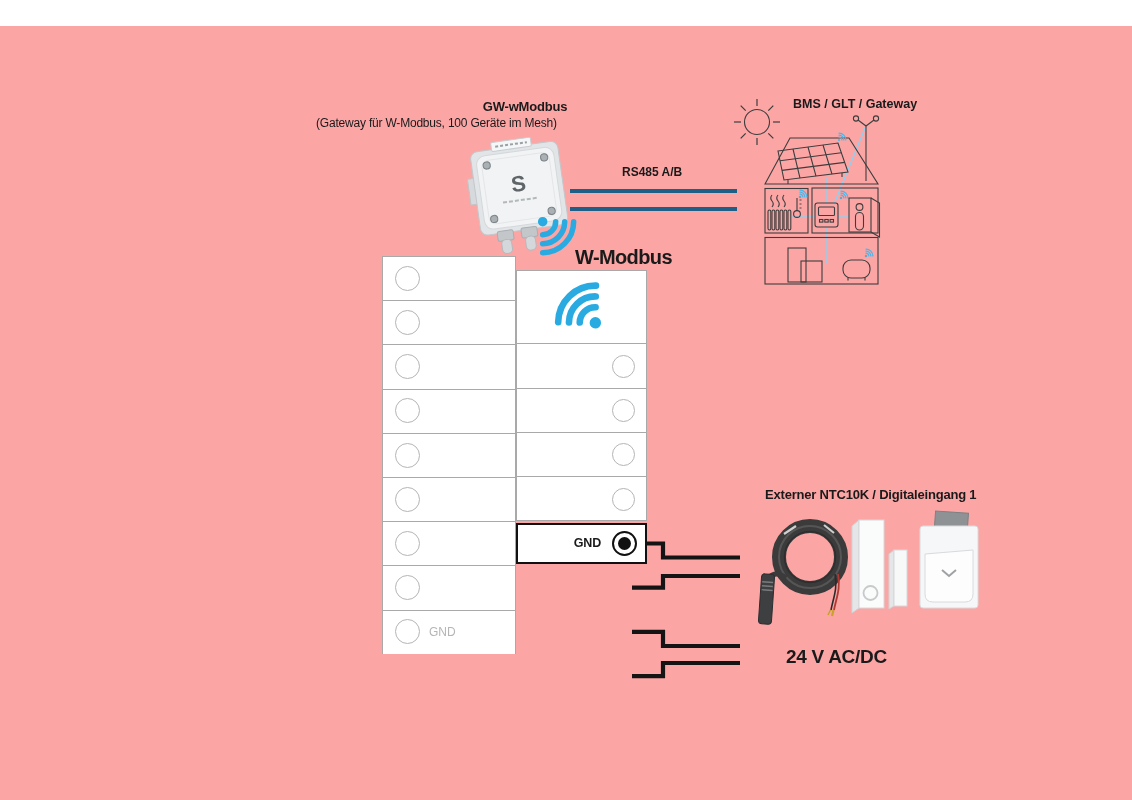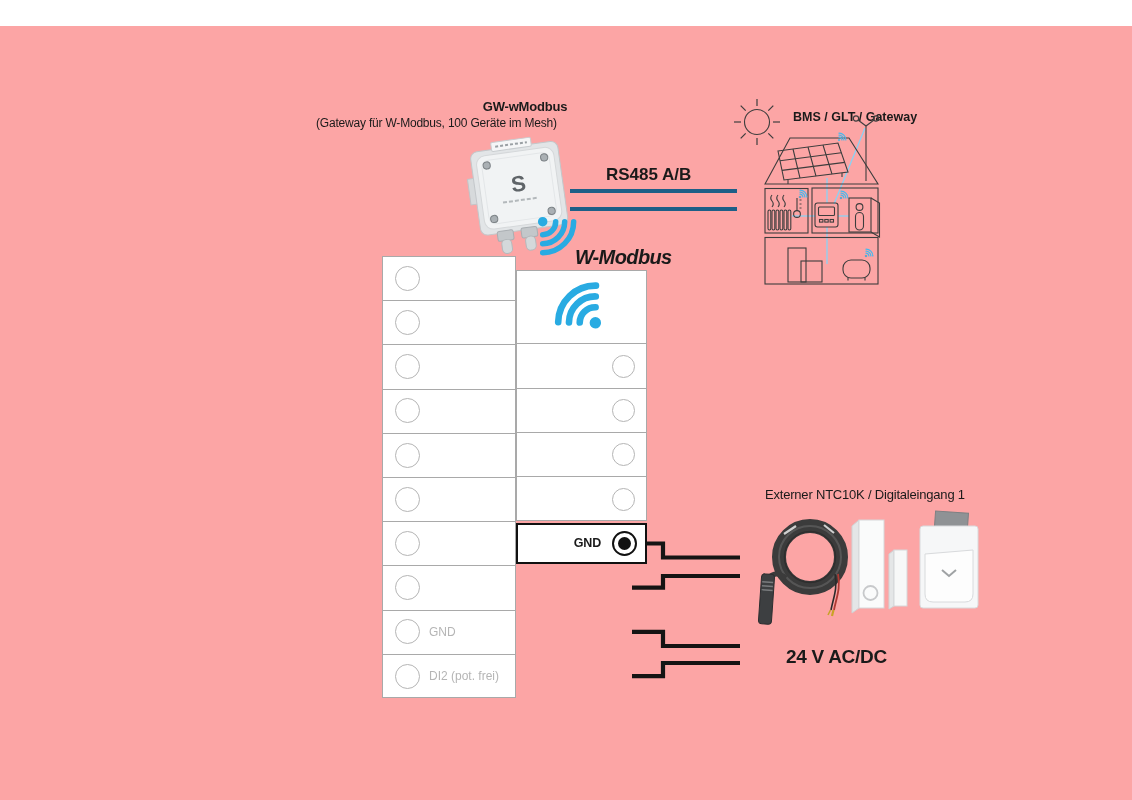--- a/index.html
+++ b/index.html
@@ -1,25 +1,25 @@
 <!DOCTYPE html>
 <html><head>
 <meta charset="utf-8">
 <style>
   html,body{margin:0;padding:0;background:#fff;}
   #stage{position:relative;width:1132px;height:800px;background:#fca5a5;overflow:hidden;
          font-family:"Liberation Sans",sans-serif;color:#1a1a1a;margin-top:26px;}
   .abs{position:absolute;}
   .gw-title{left:470px;top:73px;width:110px;text-align:center;font-size:13px;font-weight:bold;letter-spacing:-0.2px;}
   .gw-sub{left:316px;top:90px;font-size:12px;letter-spacing:-0.2px;}
-  .rs485-label{left:606px;top:139px;font-size:17px;font-weight:bold;}
+  .rs485-label{left:622px;top:139px;font-size:12px;font-weight:bold;}
   .bus-line{height:3.5px;left:570px;width:167px;}
-  .bms-label{left:793px;top:84px;font-size:12.5px;font-weight:bold;}
-  .wmodbus-label{left:575px;top:220px;font-size:20px;font-weight:bold;letter-spacing:-0.6px;font-style:italic;}
-  .ext-label{left:765px;top:461px;font-size:13px;font-weight:normal;letter-spacing:-0.2px;text-align:right;}
+  .bms-label{left:793px;top:71px;font-size:12.5px;font-weight:bold;}
+  .wmodbus-label{left:575px;top:220px;font-size:20px;font-weight:bold;letter-spacing:-0.6px;}
+  .ext-label{left:765px;top:461px;font-size:13px;font-weight:bold;letter-spacing:-0.2px;text-align:right;}
   .pwr-label{left:786px;top:620px;font-size:19px;font-weight:bold;letter-spacing:-0.3px;}
 
   
   .lrow{position:absolute;left:382px;width:134px;height:44.2px;border:1px solid #a9a9a9;border-bottom:none;box-sizing:border-box;background:#fff;}
   .lrow.last{border-bottom:1px solid #a9a9a9;}
   .lcircle{position:absolute;left:12px;top:8.8px;width:25px;height:25px;border:1.5px solid #b5b5b5;border-radius:50%;box-sizing:border-box;}
   .llabel{position:absolute;left:46px;top:0;height:100%;display:flex;align-items:center;color:#b5b5b5;font-size:12px;white-space:nowrap;}
   .rcell{position:absolute;left:516px;width:131px;box-sizing:border-box;background:#fff;}
   .rcell.grey{border:1px solid #a9a9a9;border-top:none;}
   .rcell.merged{border-top:1px solid #a9a9a9;display:flex;align-items:center;justify-content:center;}
@@ -219,24 +219,20 @@
       <div class="llabel"></div>
     </div>
   <div class="lrow" style="top:539.4px">
       <div class="lcircle"></div>
       <div class="llabel"></div>
     </div>
   <div class="lrow" style="top:583.6px">
       <div class="lcircle"></div>
       <div class="llabel">GND</div>
     </div>
-  <div class="lrow last" style="top:627.8px">
-      <div class="lcircle"></div>
-      <div class="llabel">DI2 (pot. frei)</div>
-    </div>
 
   <div class="rcell merged" style="top:243.5px;height:74.9px;border:1px solid #a9a9a9">
     <svg width="64" height="56" viewBox="0 0 64 56" color="#29abe2">
       <use href="#wifi" transform="translate(2 0) scale(0.6) rotate(-44 50 50)"></use>
     </svg>
   </div>
   <div class="rcell grey" style="top:318.4px;height:44.2px">
       <div class="rcircle"></div>
     </div>
   <div class="rcell grey" style="top:362.6px;height:44.2px">

